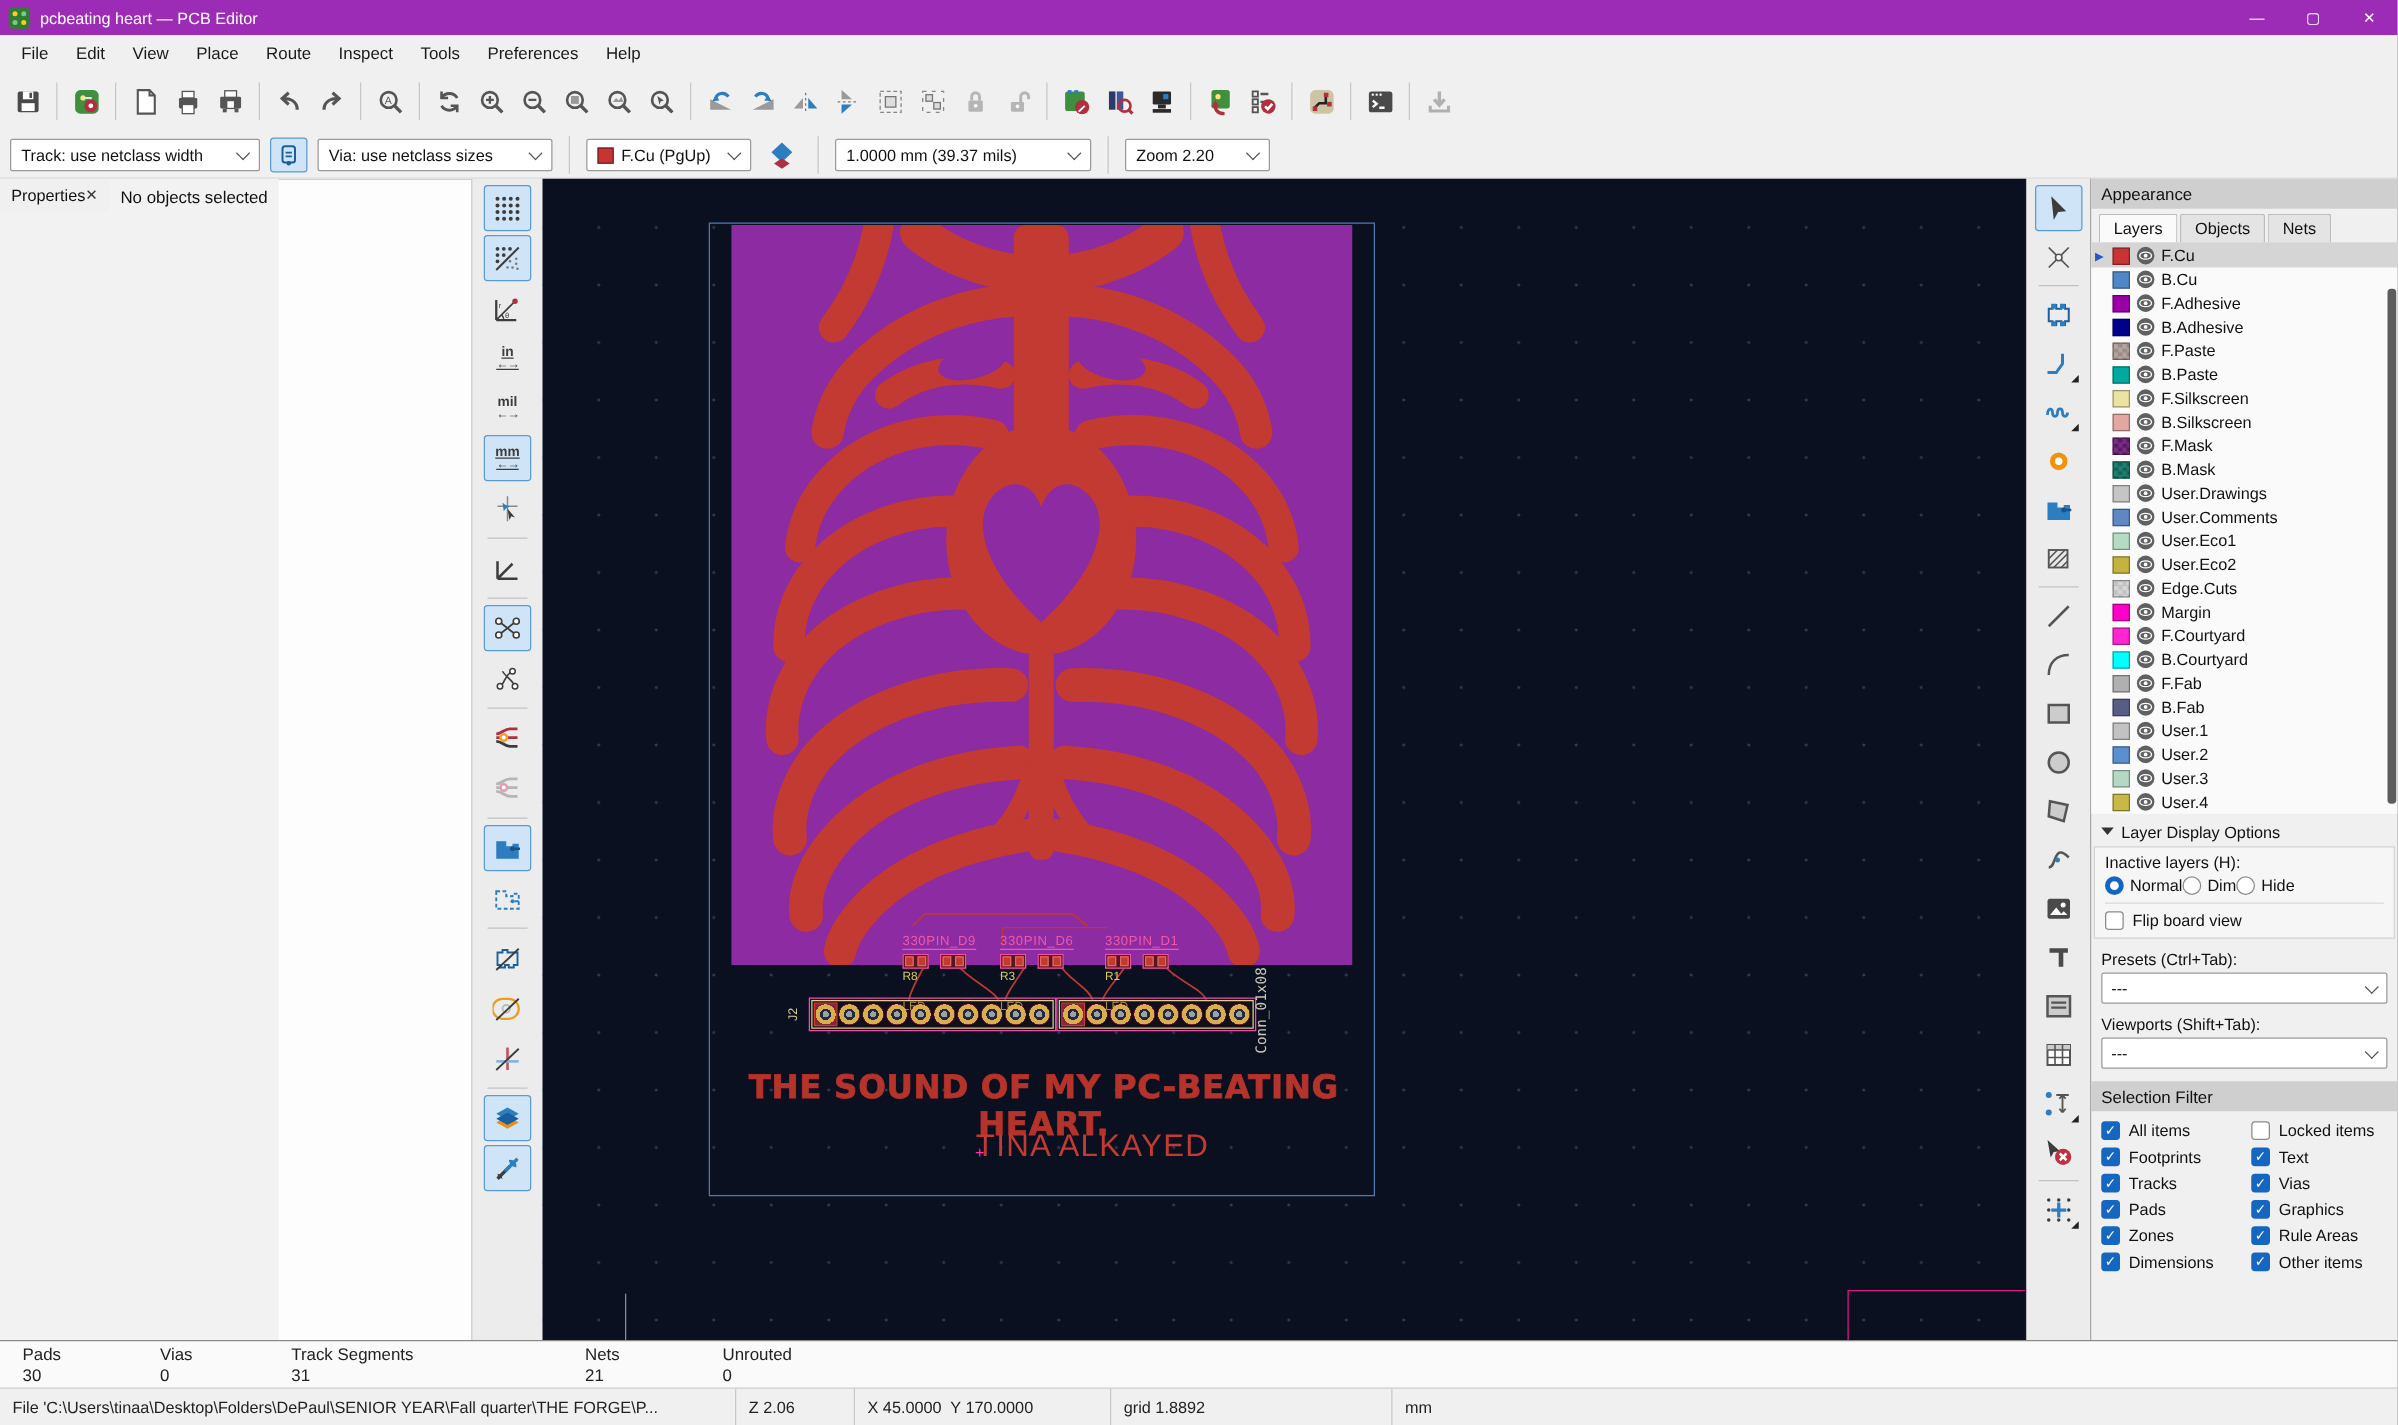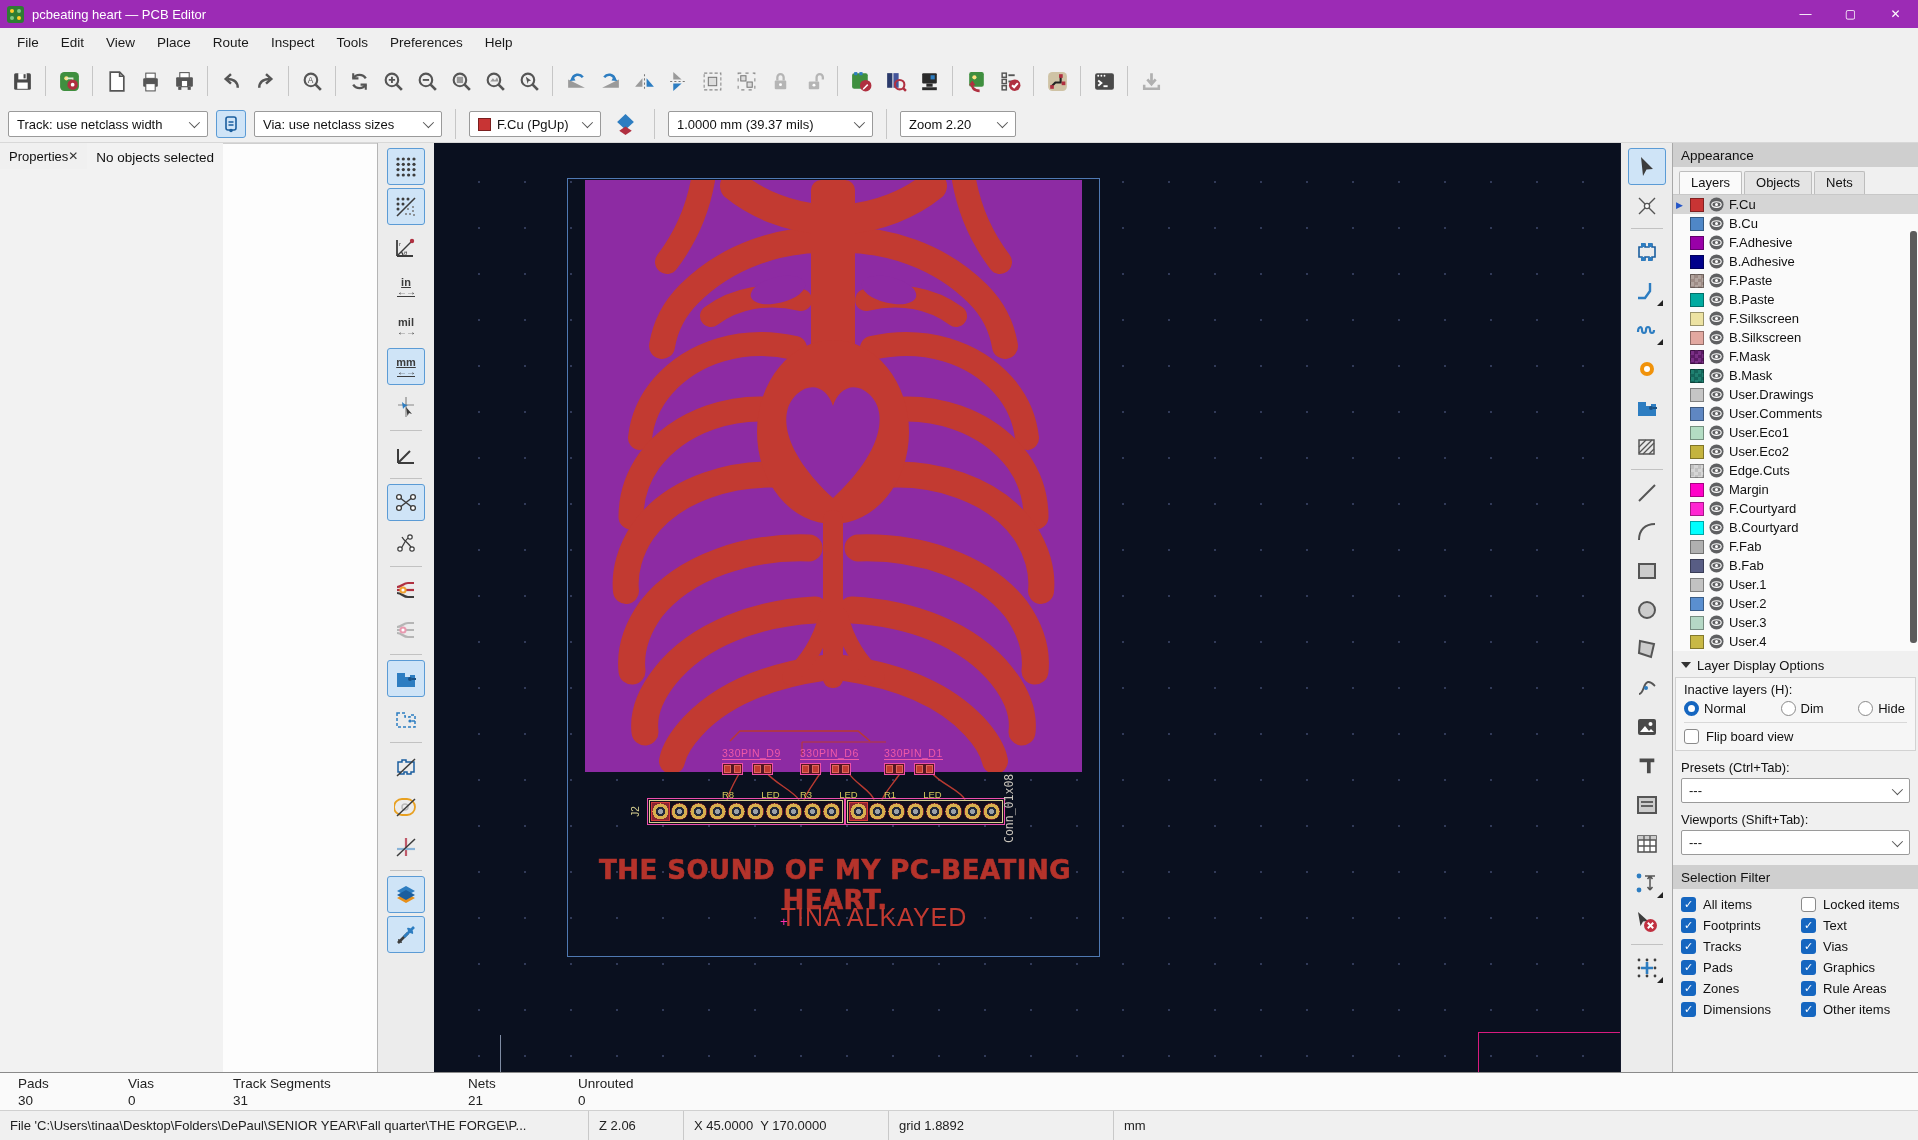--- a/index.html
+++ b/index.html
@@ -50,21 +50,21 @@
   .canvas { width:1186px; position:relative; background:#0a101f; overflow:hidden;
     background-image:radial-gradient(#313a58 1px, transparent 1.4px); background-size:46px 46px; background-position:22px 16px; }
   .edge-rect { position:absolute; left:133px; top:35px; width:533px; height:779px; border:1px solid #4f79b2; }
   .ribcage { position:absolute; left:151px; top:37px; width:497px; height:592px; }
   .traces { position:absolute; left:0; top:0; pointer-events:none; }
   .fpg { position:absolute; width:72px; }
   .fpl { font-size:10.5px; color:#ef58a8; letter-spacing:.5px; white-space:nowrap; border-bottom:1px solid #ef58a8; display:inline-block; }
   .fprow { display:flex; gap:9px; margin-top:2px; }
   .part { width:21px; height:12px; border:1px solid #f04fa8; background:#551522; display:flex; align-items:center; justify-content:space-between; padding:1px; }
   .part i { display:block; width:7px; height:8px; background:#c23a31; border:1px solid #e0685c; }
-  .refrow { display:flex; gap:27px; margin-top:14px; }
+  .refrow { display:flex; gap:13px; margin-top:1px;flex-direction:column; }
   .refrow span { font-size:9.5px; color:#d6c95c; }
   .conn { position:absolute; border:1px solid #ee4fae; padding:1px; background:rgba(40,10,20,.3); }
   .conn-in { border:1px solid #d8d090; display:flex; padding:1px; }
   .pad { width:17px; height:17px; margin:1px; border-radius:50%; background:radial-gradient(circle, #9aa0a8 0 2.5px, #23283a 2.5px 4.5px, #d8ae4e 4.5px 8px, #8a2432 8px); }
   .pad.sq { border-radius:0; outline:1px solid #d43a3a; }
   .j2-label { position:absolute; color:#d8d090; font-size:10px; transform:rotate(-90deg); }
   .conn-name { position:absolute; color:#c9c4bb; font-size:11.5px; font-family:"DejaVu Sans Mono", monospace; transform:rotate(-90deg); transform-origin:left top; white-space:nowrap; }
   .board-title { position:absolute; left:160px; top:712px; width:482px; text-align:center; font-family:"DejaVu Sans", sans-serif; font-weight:bold; font-size:26px; letter-spacing:.5px; color:#b5332b; -webkit-text-stroke:.6px #b5332b; }
   .board-author { position:absolute; left:340px; top:760px; width:200px; text-align:center; font-size:25px; letter-spacing:1px; color:#c23a31; }
   .origin-cross { position:absolute; left:346px; top:771px; color:#ff2fae; font-size:13px; }
@@ -82,21 +82,21 @@
   .layer-row.sel { background:#d5d5d5; }
   .larrow { width:9px; font-size:9px; color:#2456c8; flex:none; }
   .swatch { width:14px; height:14px; border:1px solid rgba(0,0,0,.35); flex:none; }
   .eye { flex:none; display:flex; }
   .lname { font-size:13px; white-space:nowrap; }
   .lscroll { position:absolute; right:1px; top:36px; width:7px; height:412px; background:#5c5c5c; border-radius:3px; }
   .ldo-head { display:flex; align-items:center; gap:6px; height:24px; padding:0 8px; font-size:13px; margin-top:2px; }
   .tri-down { width:0; height:0; border-left:5px solid transparent; border-right:5px solid transparent; border-top:6px solid #333; }
   .ldo-box { border:1px solid #d2d2d2; background:#f6f6f6; margin:0 2px; padding:4px 8px 6px; }
   .ldo-box .rule { height:1px; background:#d8d8d8; margin:6px 0; }
-  .radio-row { display:flex; justify-content:space-between; padding:4px 2px 0 0; }
+  .radio-row { display:flex; padding:4px 2px 0 0; }
   .radio-opt { display:flex; align-items:center; gap:5px; }
   .radio { width:15px; height:15px; border-radius:50%; border:1px solid #8a8a8a; background:#fff; flex:none; }
   .radio.sel { border:4.5px solid #1566c0; }
   .cb-row { display:flex; align-items:center; gap:7px; }
   .cb { width:15px; height:15px; border-radius:3px; flex:none; display:flex; align-items:center; justify-content:center; }
   .cb.ck { background:#1566c0; color:#fff; font-size:11px; }
   .cb.un { background:#fff; border:1px solid #8a8a8a; }
   .plabel { padding:9px 8px 3px; font-size:13px; }
   .rdd { height:25px; margin:0 8px; background:#fff; border:1px solid #9a9a9a; border-radius:2px; display:flex; align-items:center; padding-left:7px; font-size:13px; position:relative; }
   .rdd:after { content:""; width:7px; height:7px; border-right:1.6px solid #555; border-bottom:1.6px solid #555; transform:rotate(45deg) translateY(-2px); margin-left:auto; margin-right:9px; }

